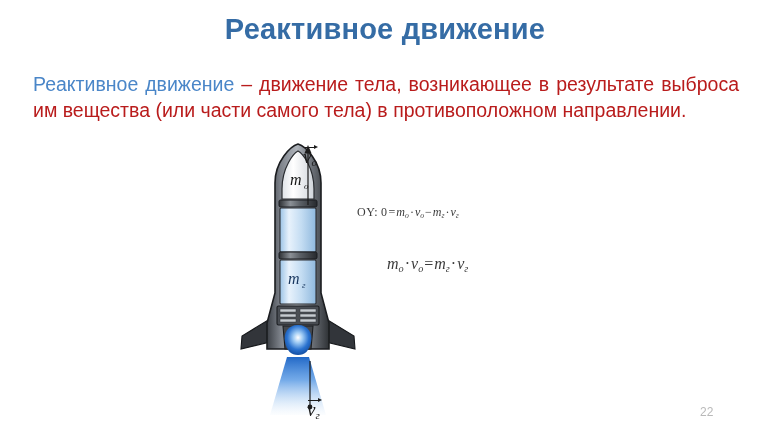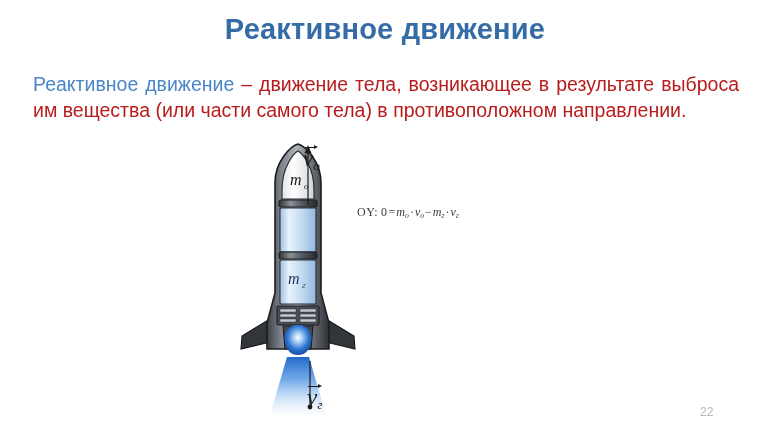--- a/index.html
+++ b/index.html
@@ -92,21 +92,21 @@
     width: 140px;
     height: 275px;
   }
   #rocket-figure svg { display: block; }
 
   
   .veclabel {
     position: absolute;
     font-family: "Liberation Serif", serif;
     font-style: italic;
-    font-size: 23px;
+    font-size: 19px;
     color: #1c1c1c;
   }
   .veclabel .sub {
     font-size: 0.58em;
     vertical-align: -0.3em;
   }
   .veclabel .bar {
     position: absolute;
     left: 1px;
     top: 1px;
@@ -123,21 +123,21 @@
     border-left: 4px solid #1c1c1c;
     border-top: 2.4px solid transparent;
     border-bottom: 2.4px solid transparent;
   }
   #veclabel-top {
     left: 303px;
     top: 146px;
   }
   #veclabel-bottom {
     left: 307px;
-    top: 385px;
+    top: 399px;
   }
 
   
   #page-number {
     position: absolute;
     left: 700px;
     top: 405px;
     font-family: "Liberation Sans", sans-serif;
     font-size: 12px;
     color: #b9b9b9;
@@ -152,20 +152,23 @@
 
   <div id="body-text">
     <span class="term">Реактивное движение</span><span class="rest"> – движение тела, возникающее в результате выброса им вещества (или части самого тела) в противоположном направлении.</span>
   </div>
 
   <div class="formula" id="formula-1">
     <span class="lbl"></span><span class="lbl">OY:</span>
     <span class="lbl">0</span><span class="op">=</span><span class="it">m</span><span class="sub">о</span><span class="op">·</span><span class="it">v</span><span class="sub">о</span><span class="op">−</span><span class="it">m</span><span class="sub">г</span><span class="op">·</span><span class="it">v</span><span class="sub">г</span>
   </div>
 
+  <div class="formula" id="formula-2">
+    <span class="it">m</span><span class="sub">о</span><span class="op">·</span><span class="it">v</span><span class="sub">о</span><span class="op">=</span><span class="it">m</span><span class="sub">г</span><span class="op">·</span><span class="it">v</span><span class="sub">г</span>
+  </div>
 
   <div id="rocket-figure">
     <svg width="140" height="275" viewBox="0 0 140 275" xmlns="http://www.w3.org/2000/svg">
       <defs>
         <linearGradient id="hullGrad" x1="0" y1="0" x2="1" y2="0">
           <stop offset="0%" stop-color="#3b3f45"></stop>
           <stop offset="22%" stop-color="#7e838b"></stop>
           <stop offset="48%" stop-color="#aeb3ba"></stop>
           <stop offset="72%" stop-color="#6e737a"></stop>
           <stop offset="100%" stop-color="#2e3135"></stop>

